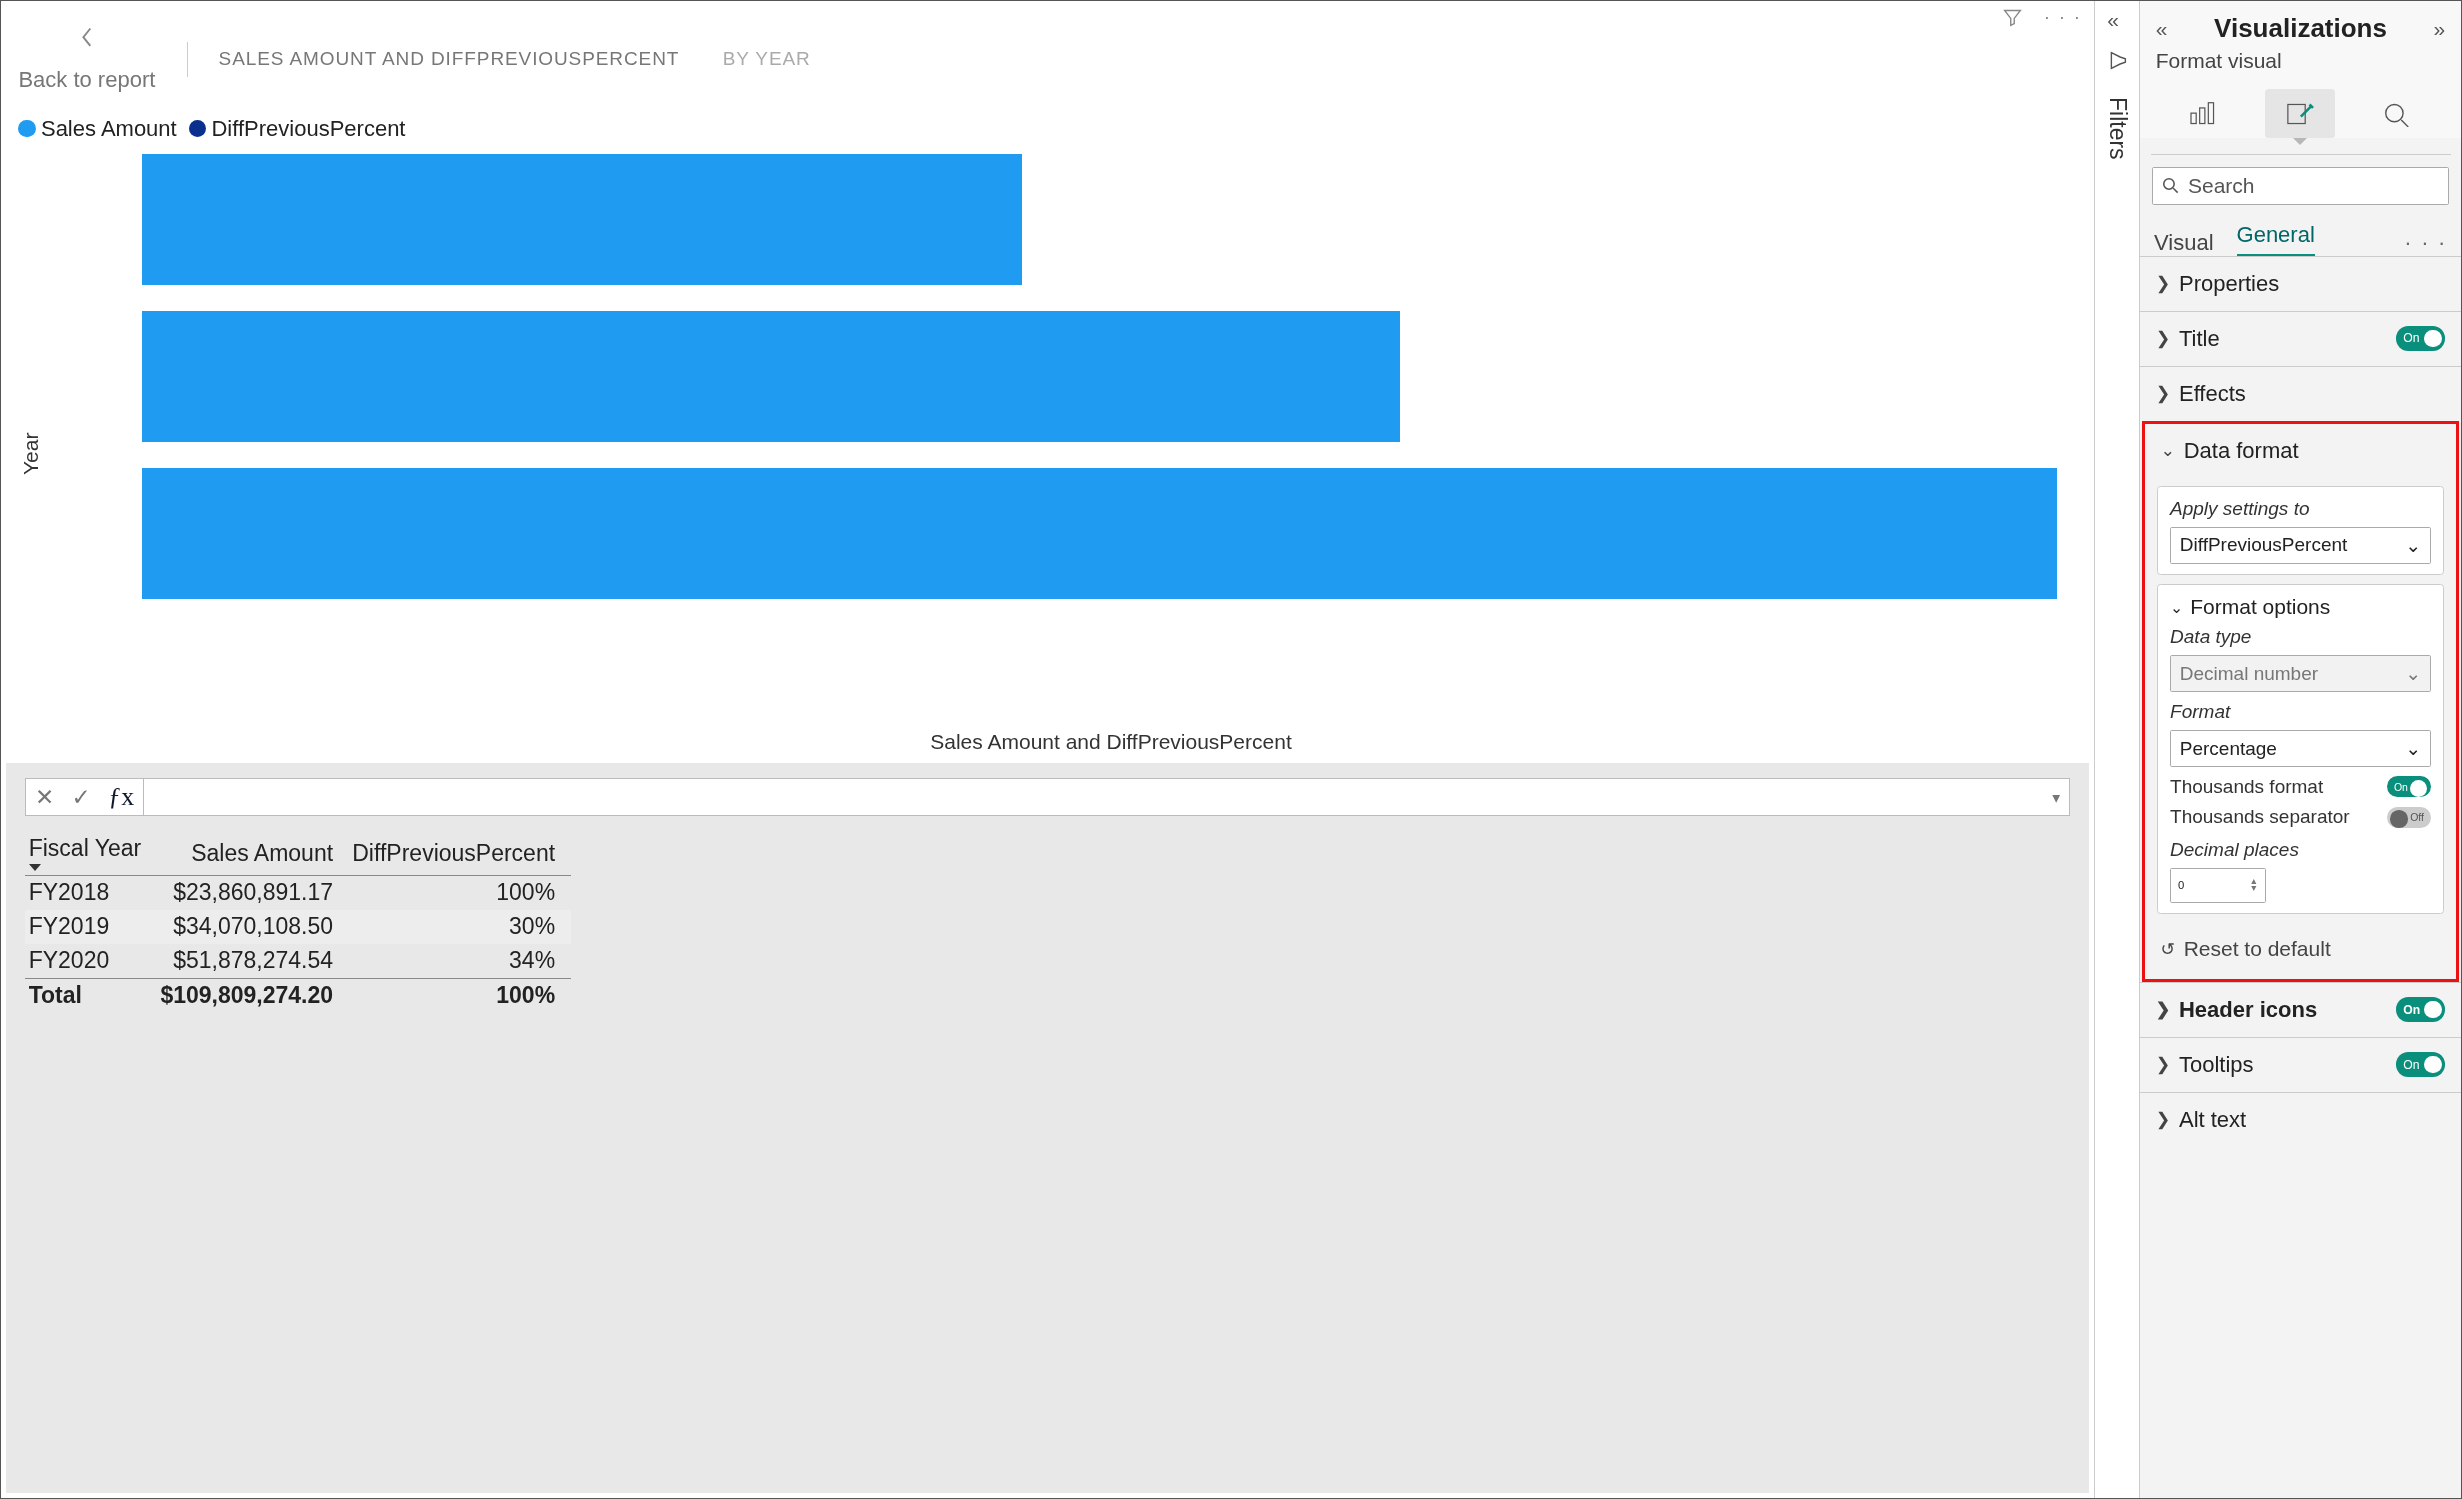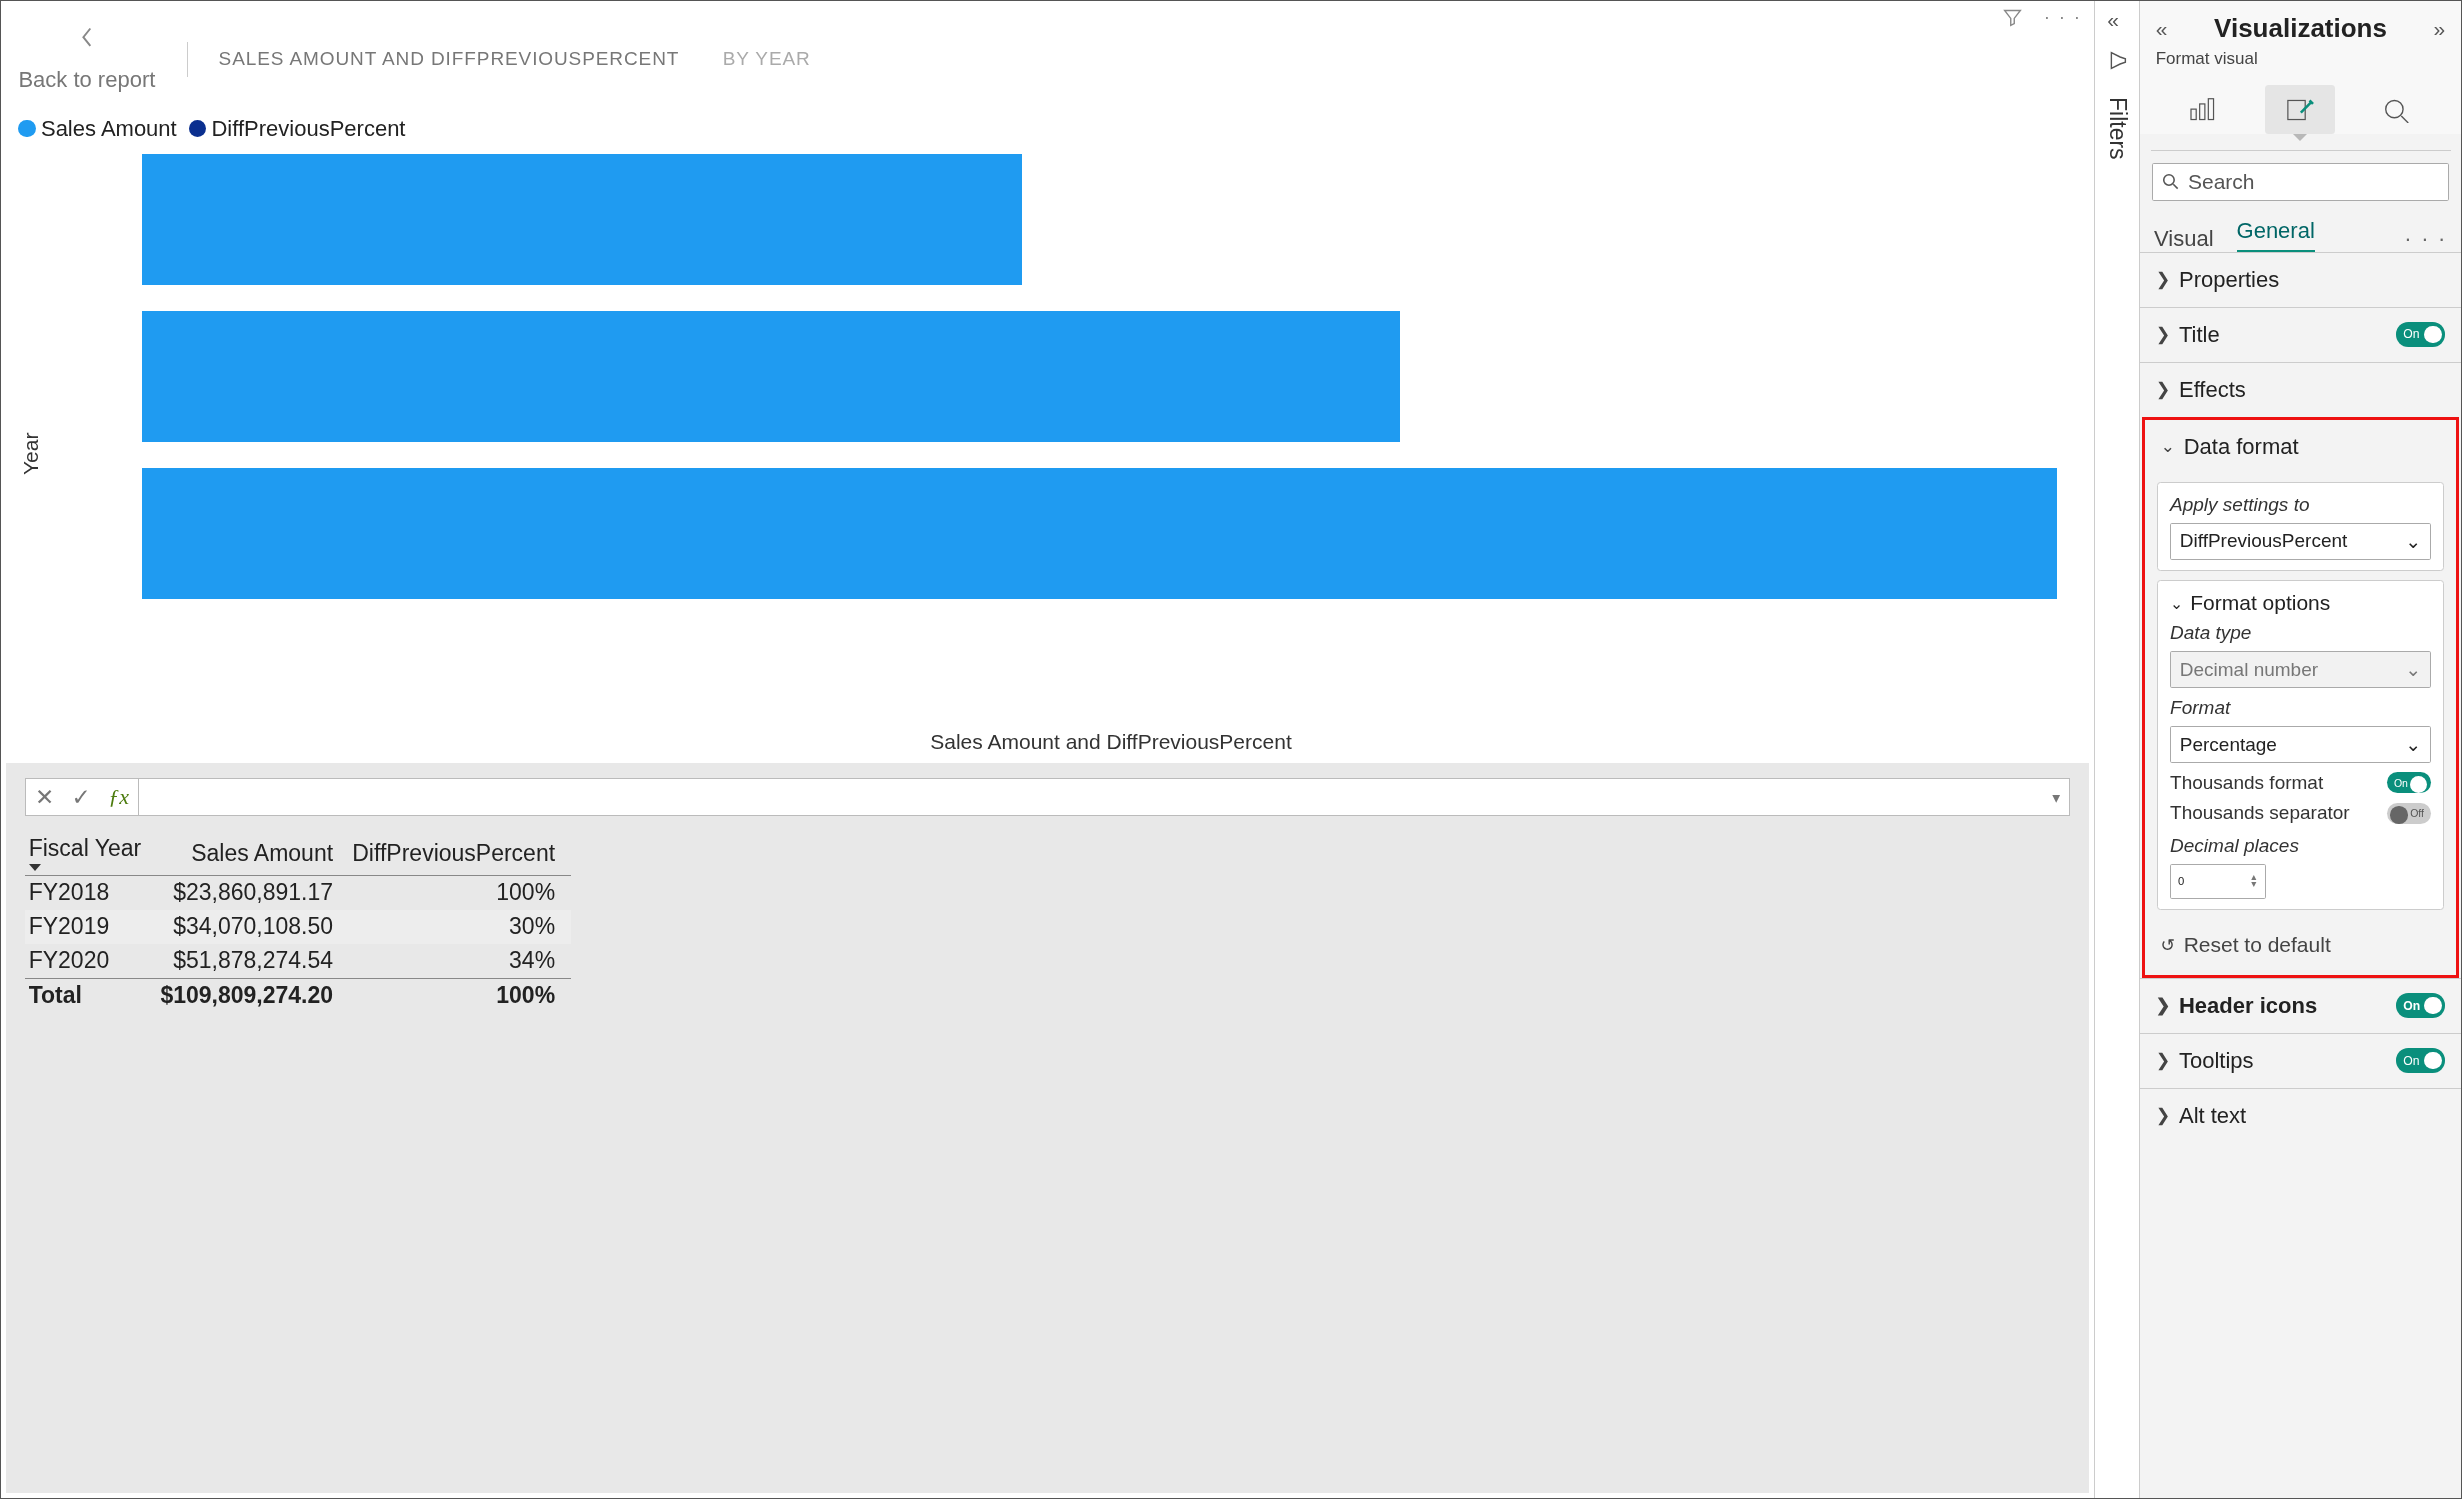--- a/index.html
+++ b/index.html
@@ -38,41 +38,41 @@
   .bar { position:absolute; top:0; bottom:0; left:0; background:#1f9bf1; }
   .xaxis { position:relative; height:38px; margin-top:5.2px;}
   .xtick { position:absolute; top:3.5px; font-size:21px; color:#333; transform:translateX(-50%);}
   .xlabel { text-align:center; font-size:21px; color:#333; margin-top:0px;}
 
   
   .table-region { flex:1; background:#e8e8e8; padding:15.7px 19px; }
   .formula-row { display:flex; margin-bottom:15.7px; }
   .formula-btns { display:flex; align-items:center; border:0.9px solid #bbb; background:#fff; height:38px; font-size:23px; color:#777; }
   .formula-btns span { padding:0 8.7px; }
-  .fx { font-style:italic; font-family: "Times New Roman", serif; font-size:22px; color:#4d7c0f; }
+  .fx { font-family: "Times New Roman", serif; font-size:26px; color:#0f172a; }
   .formula-input { flex:1; display:flex; border:0.9px solid #bbb; border-left:none; background:#fff; height:38px; align-items:center; justify-content:flex-end; padding-right:8.7px; }
   .formula-input .chev { color:#777; font-size:15.7px;}
 
   table.data { border-collapse:collapse; font-size:23px; color:#222; }
   table.data th { text-align:left; font-weight:400; padding:3.5px 15.7px 3.5px 3.5px; border-bottom:0.9px solid #888;}
   table.data th:first-child::after { content:""; display:block; width:0;height:0;border-left:6.1px solid transparent;border-right:6.1px solid transparent;border-top:7.9px solid #333; margin-top:1.7px;}
   table.data td { padding:3.5px 15.7px 3.5px 3.5px; }
   table.data td.num, table.data th.num { text-align:right; }
   table.data tr.total td { font-weight:700; border-top:0.9px solid #888;}
   table.data tr:nth-child(even):not(.total) td { background:#ededed; }
 
   
   .filters-rail .collapse { position:absolute; top:7px; left:12.2px; font-size:21px; color:#555;}
   .filters-rail .horn { position:absolute; top:49px; left:12.2px; font-size:19px; color:#555; transform:scaleX(-1);}
   .filters-rail .vtext { position:absolute; top:96px; left:50%; transform:translateX(-50%) ; writing-mode:vertical-rl; font-size:23px; color:#333; }
 
   
   .rp-header { display:flex; align-items:center; justify-content:space-between; padding:12.2px 15.7px 5.2px 15.7px; background:#f8f8f8;}
   .rp-title { font-size:26px; font-weight:600; color:#222;}
-  .rp-sub { padding:0 15.7px 8.7px 15.7px; font-size:17px; color:#444; background:#f8f8f8;}
+  .rp-sub { padding:0 15.7px 8.7px 15.7px; font-size:21px; color:#444; background:#f8f8f8;}
   .rp-tabs-icons { display:flex; justify-content:space-around; padding:7px 15.7px 0 15.7px; background:#f8f8f8;}
   .rp-tabs-icons .ticon { width:70px; height:49px; display:flex; align-items:center; justify-content:center; font-size:26px; color:#555; border-radius:3.5px; position:relative;}
   .rp-tabs-icons .ticon.active { background:#e5e5e5; }
   .rp-tabs-icons .ticon.active::after { content:""; position:absolute; bottom:-7px; left:50%; transform:translateX(-50%); width:0;height:0;border-left:7px solid transparent;border-right:7px solid transparent;border-top:7px solid #b8b8b8;}
   .rp-divider { border-top:0.9px solid #ccc; margin:15.7px 10.5px 0 10.5px;}
 
   .rp-search { margin:12.2px 12.2px 8.7px 12.2px; }
   .rp-search .box { border:0.9px solid #aaa; background:#fff; height:38px; display:flex; align-items:center; padding:0 8.7px; gap:8.7px; border-radius:1.7px;}
   .rp-search .box .mag { font-size:19px; color:#555;}
   .rp-search .box .ph { font-size:21px; color:#555;}

